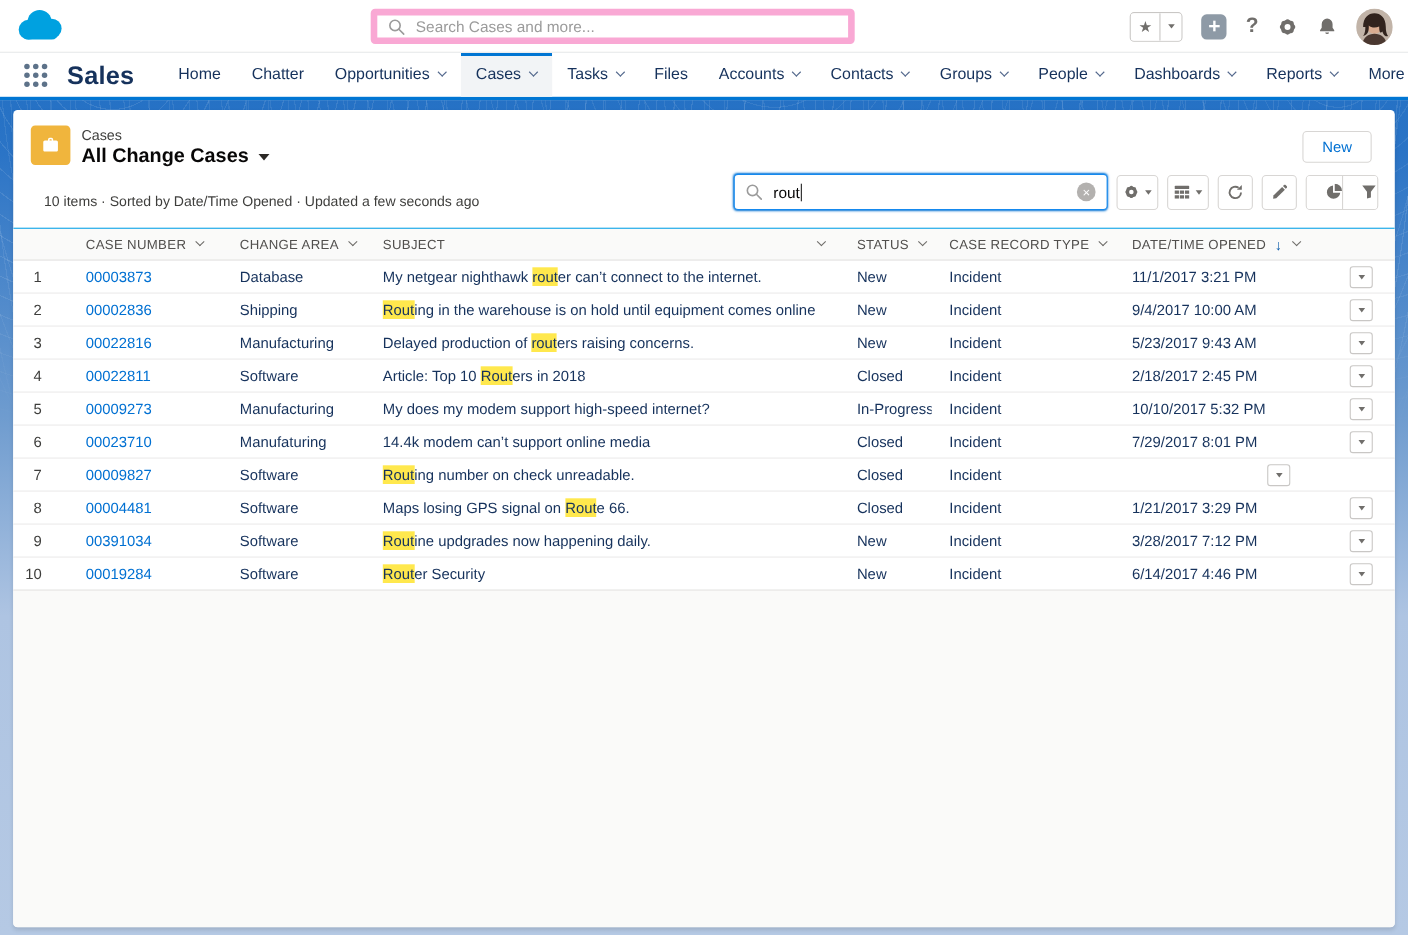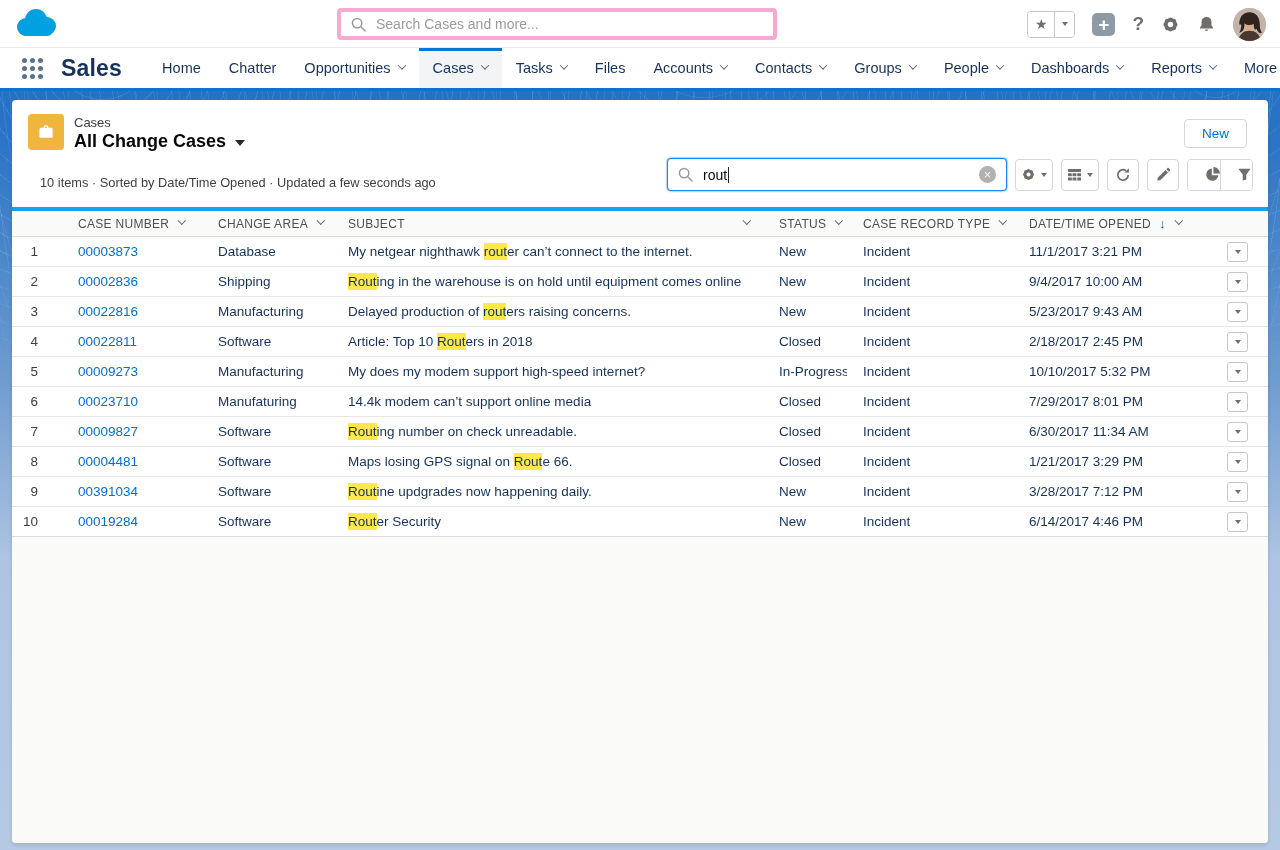--- a/index.html
+++ b/index.html
@@ -14,21 +14,21 @@
       repeating-radial-gradient(circle at 8% -40px, rgba(255,255,255,.10) 0 1px, transparent 1px 16px),
       repeating-radial-gradient(circle at 55% -60px, rgba(255,255,255,.08) 0 1px, transparent 1px 22px),
       repeating-radial-gradient(circle at 95% -30px, rgba(255,255,255,.08) 0 1px, transparent 1px 18px);
     -webkit-mask-image:linear-gradient(180deg,#000 55%,transparent);
             mask-image:linear-gradient(180deg,#000 55%,transparent);
   }
 
   
   .gheader { position:absolute; top:0; left:0; width:100%; height:48px; background:#fff; border-bottom:1px solid #eceae8; z-index:5; }
   .logo { position:absolute; left:14px; top:8px; }
-  .gsearch { position:absolute; left:337px; top:8px; width:440px; height:32px; border:4px solid #f9a8d4;
+  .gsearch { position:absolute; left:337px; top:8px; width:440px; height:32px; border:6px solid #f9a8d4;
     border-radius:4px; background:#fff; display:flex; align-items:center; padding:0 10px; }
   .gsearch svg { flex:0 0 auto; }
   .gsearch input { border:none; outline:none; flex:1; margin-left:10px; font-size:14px; color:#16325c;
     font-family:"Liberation Sans",sans-serif; background:transparent; }
   .gsearch input::placeholder { color:#9b9b9b; }
   .hicons { position:absolute; right:14px; top:0; height:48px; display:flex; align-items:center; gap:17px; }
   .fav-split { display:flex; border:1px solid #c9c7c5; border-radius:4px; height:27px; overflow:hidden; }
   .fav-split .seg { width:26px; display:flex; align-items:center; justify-content:center; color:#706e6b; background:#fff; cursor:pointer; }
   .fav-split .seg + .seg { border-left:1px solid #c9c7c5; width:20px; }
   .star-glyph { font-size:14px; line-height:1; color:#706e6b; }
@@ -76,21 +76,21 @@
   .tbtn.w-caret { width:38px; }
   .tbtn.plain { width:32px; }
   .caret-sm { width:0; height:0; border-left:3.5px solid transparent; border-right:3.5px solid transparent; border-top:4.5px solid #706e6b; }
   .tbtn-group { display:flex; border:1px solid #d8d6d4; border-radius:4px; overflow:hidden; height:32px; }
   .tbtn-group .cell { width:32px; display:flex; align-items:center; justify-content:center; background:#fff; cursor:pointer; }
   .tbtn-group .cell + .cell { border-left:1px solid #d8d6d4; }
 
   
   .lv-table { position:absolute; left:0; right:0; top:107px; bottom:0; display:flex; flex-direction:column; }
   .grid-row { display:grid; grid-template-columns:50px 140px 130px 431px 84px 166px 180px 1fr; }
-  .lv-head { height:30px; background:#fafaf9; border-top:4px solid #0ea5e9; border-bottom:1px solid #dddbda; }
+  .lv-head { height:30px; background:#fafaf9; border-top:1px solid #0ea5e9; border-bottom:1px solid #dddbda; }
   .hcell { display:flex; align-items:center; gap:10px; padding-left:16px; font-size:12px; letter-spacing:.3px; color:#514f4d;
     white-space:nowrap; overflow:hidden; cursor:pointer; }
   .hcell .chev { width:5.5px; height:5.5px; border-color:#706e6b; }
   .hcell.num { justify-content:flex-end; padding-right:24px; padding-left:0; }
   .hcell.subject { padding-right:14px; }
   .hcell.subject .chev { margin-left:auto; }
   .sort-arrow { color:#0b5cab; font-size:13px; font-weight:bold; margin-left:-2px; }
   .lv-row { height:30px; border-bottom:1px solid #e7e6e5; background:#fff; }
   .lv-row:last-of-type { border-bottom:1px solid #dddbda; }
   .cell { display:flex; align-items:center; padding-left:16px; font-size:13.5px; color:#16325c; white-space:nowrap; overflow:hidden; }
@@ -455,21 +455,20 @@
           <div class="cell num">7</div>
           <div class="cell">
             <a href="#">00009827</a>
           </div>
           <div class="cell">Software</div>
           <div class="cell">
             <span><mark>Rout</mark>ing number on check unreadable.</span>
           </div>
           <div class="cell">Closed</div>
           <div class="cell">Incident</div>
-          <div class="cell">6/30/2017 11:34 AM</div>
           <div class="cell action">
             <button class="rowbtn">
               <span class="caret-sm"></span>
             </button>
           </div>
         </div>
         <div class="grid-row lv-row">
           <div class="cell num">8</div>
           <div class="cell">
             <a href="#">00004481</a>

